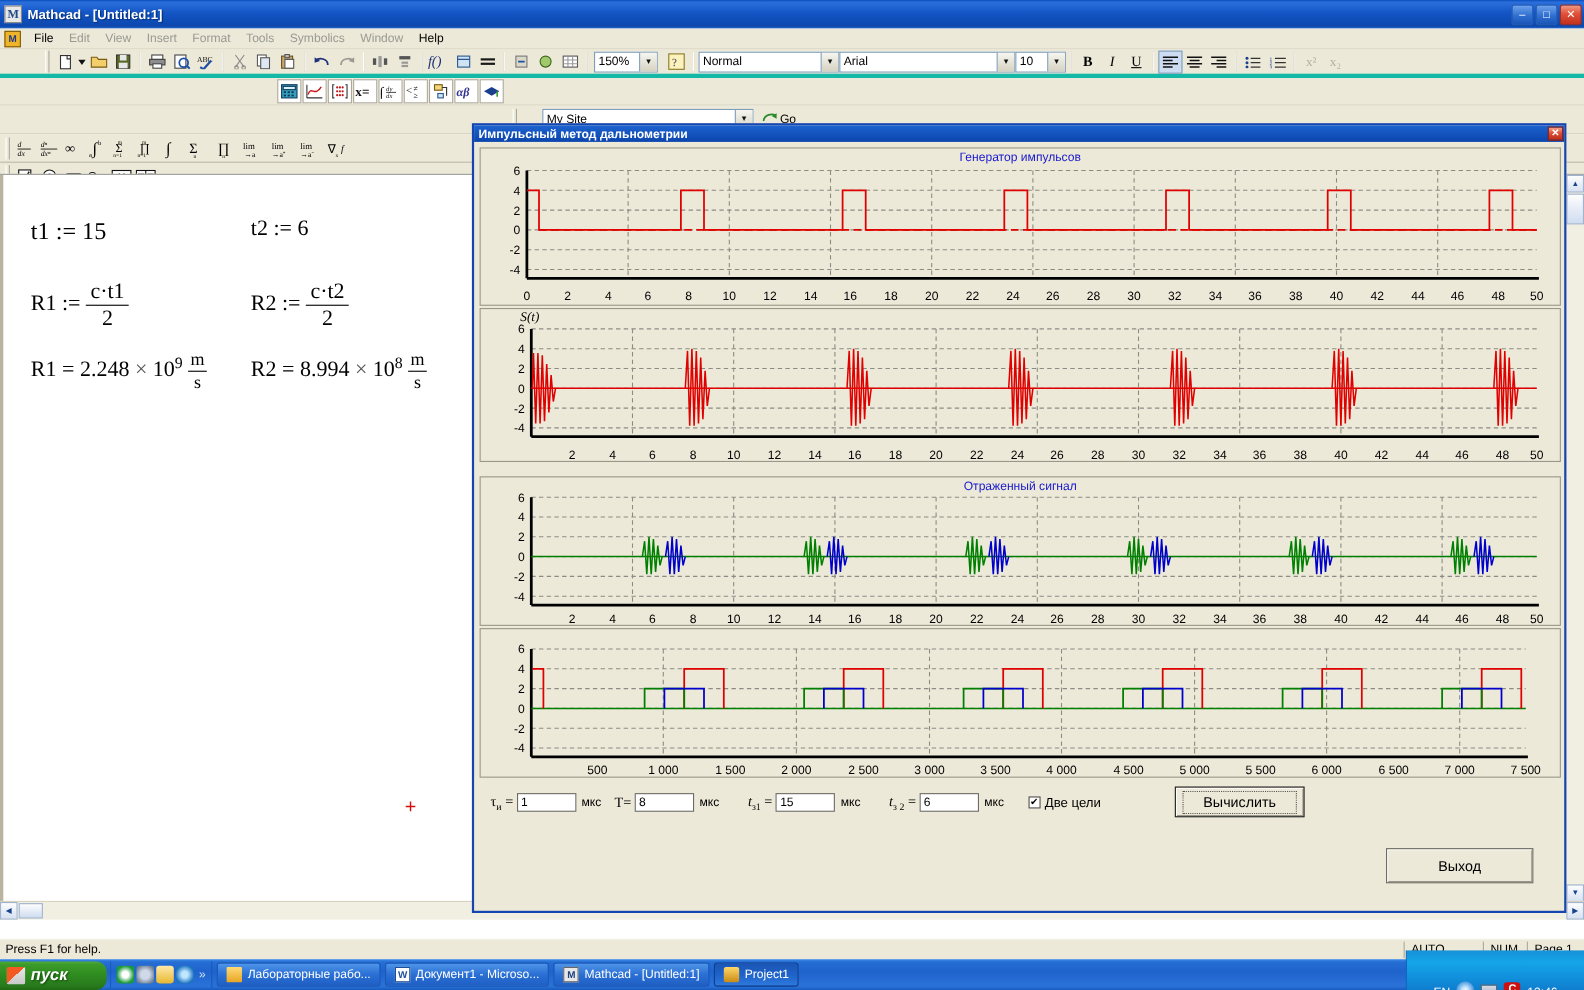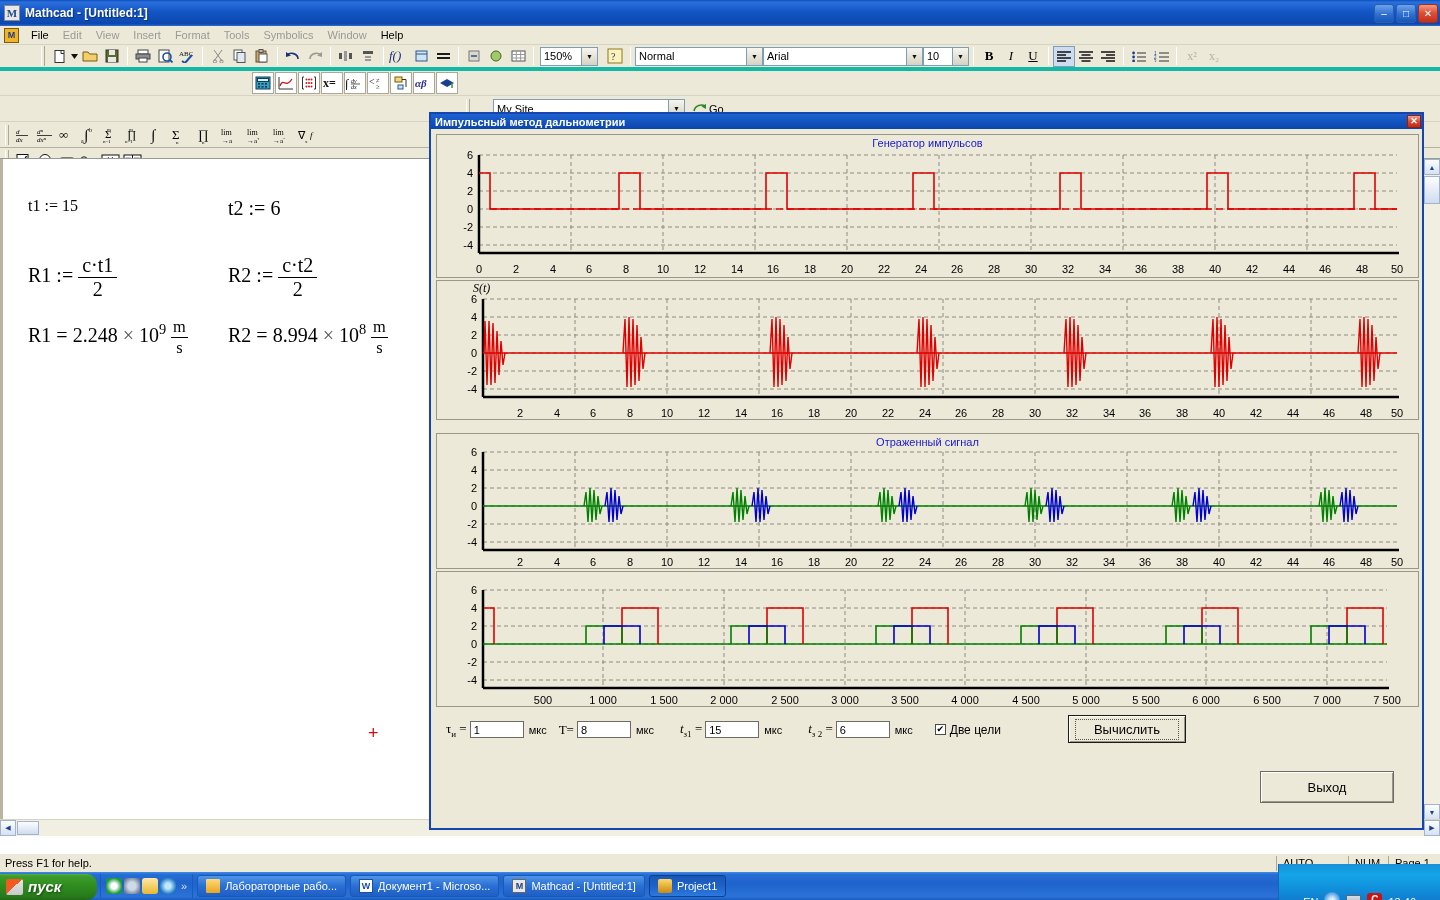--- a/index.html
+++ b/index.html
@@ -617,21 +617,21 @@
         <rect x="1" y="2" width="17" height="10" fill="#fff" stroke="#111"></rect>
         <path d="M9.5 2 V12" stroke="#111"></path>
         <path d="M2.5 5 H8 M2.5 7.5 H8 M2.5 10 H8 M11 5 H16.5 M11 7.5 H16.5 M11 10 H16.5" stroke="#777" stroke-width="0.9"></path>
       </svg>
     </div>
 </div>
 
 <div id="docarea">
   <div id="docleftrule"></div>
 
-  <div class="mathrow" style="left:28px;top:38px;font-size:16px">t1 := 15</div>
+  <div class="mathrow" style="left:28px;top:38px;font-size:22px">t1 := 15</div>
   <div class="mathrow" style="left:228px;top:38px;font-size:20px">t2 := 6</div>
 
   <div class="mathrow" style="left:28px;top:95px;font-size:20px">
     <span>R1 :=</span>
     <span class="frac">
       <span class="num" style="display:block">c·t1</span>
       <span class="den" style="display:block">2</span>
     </span>
   </div>
   <div class="mathrow" style="left:228px;top:95px;font-size:20px">

